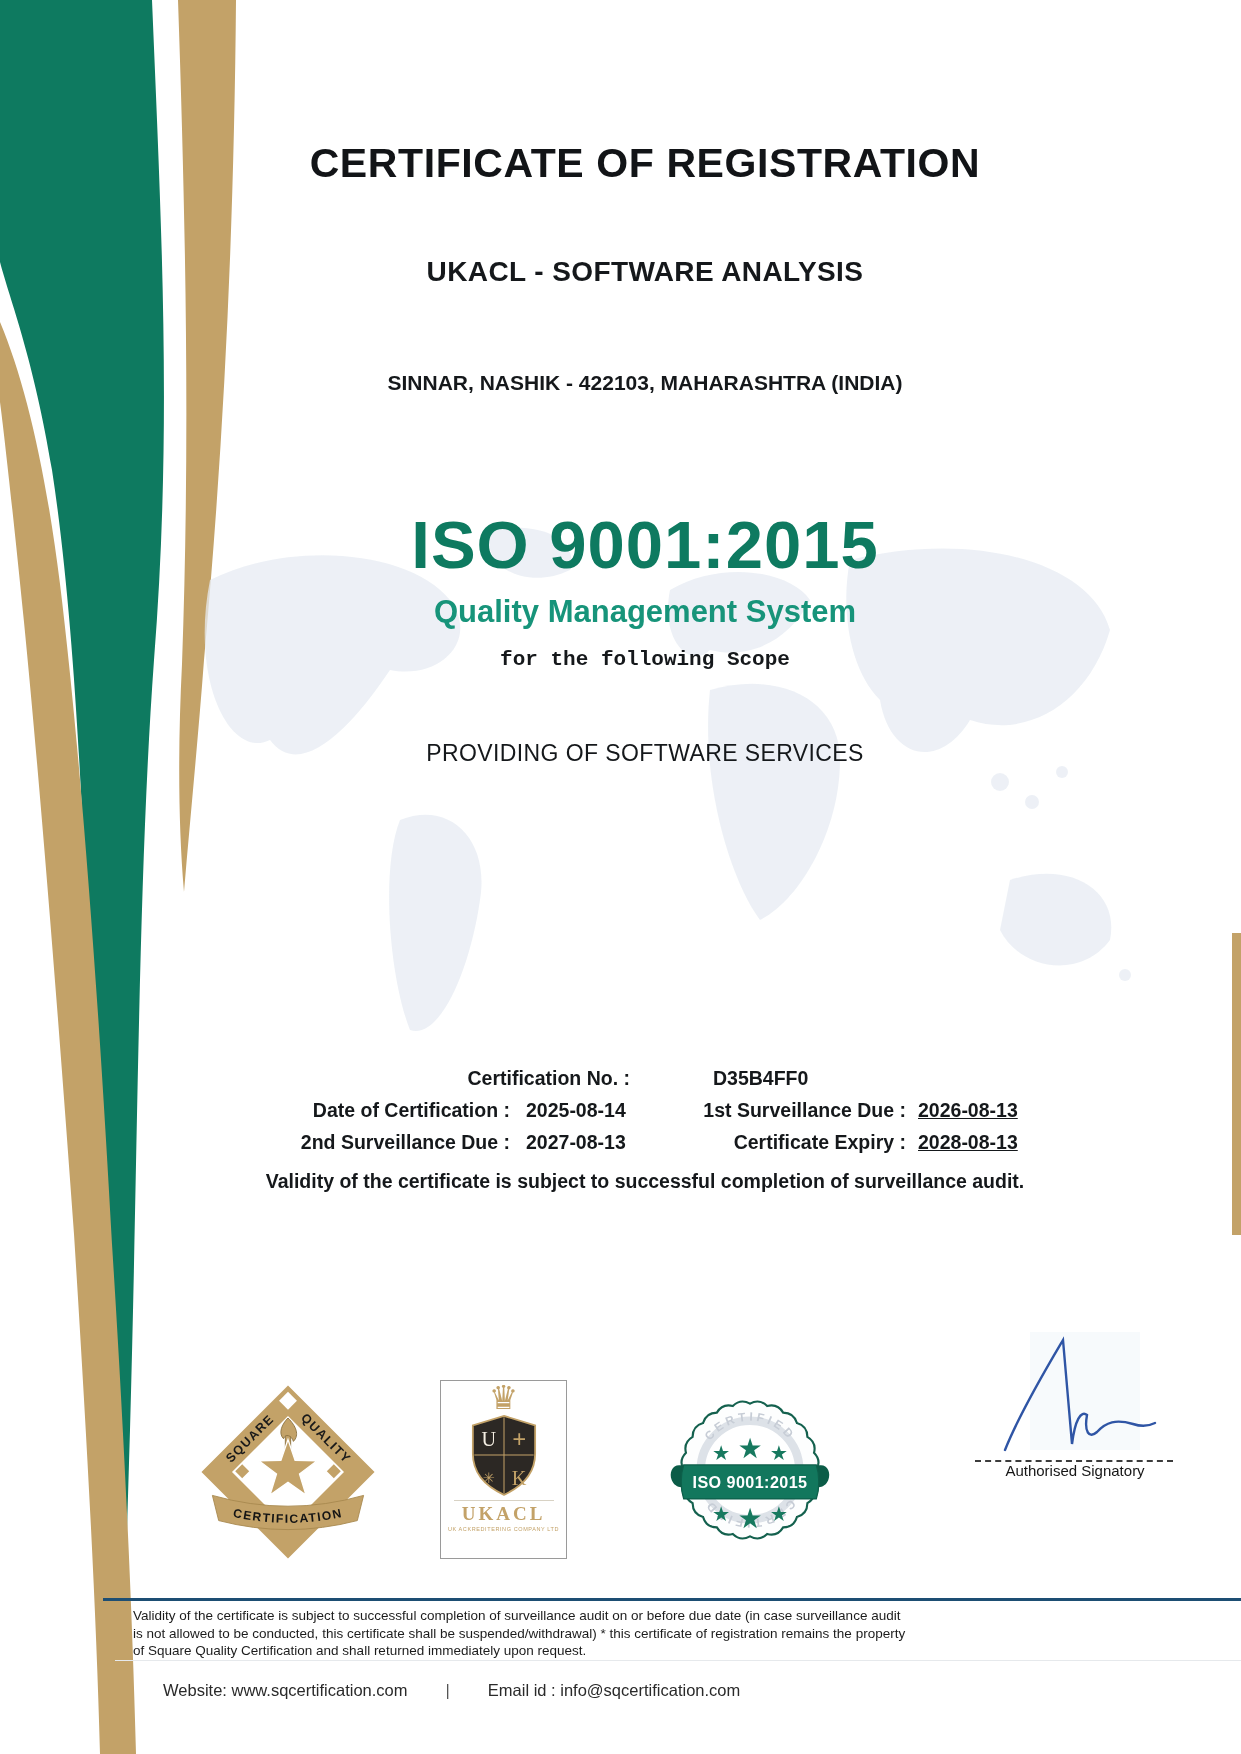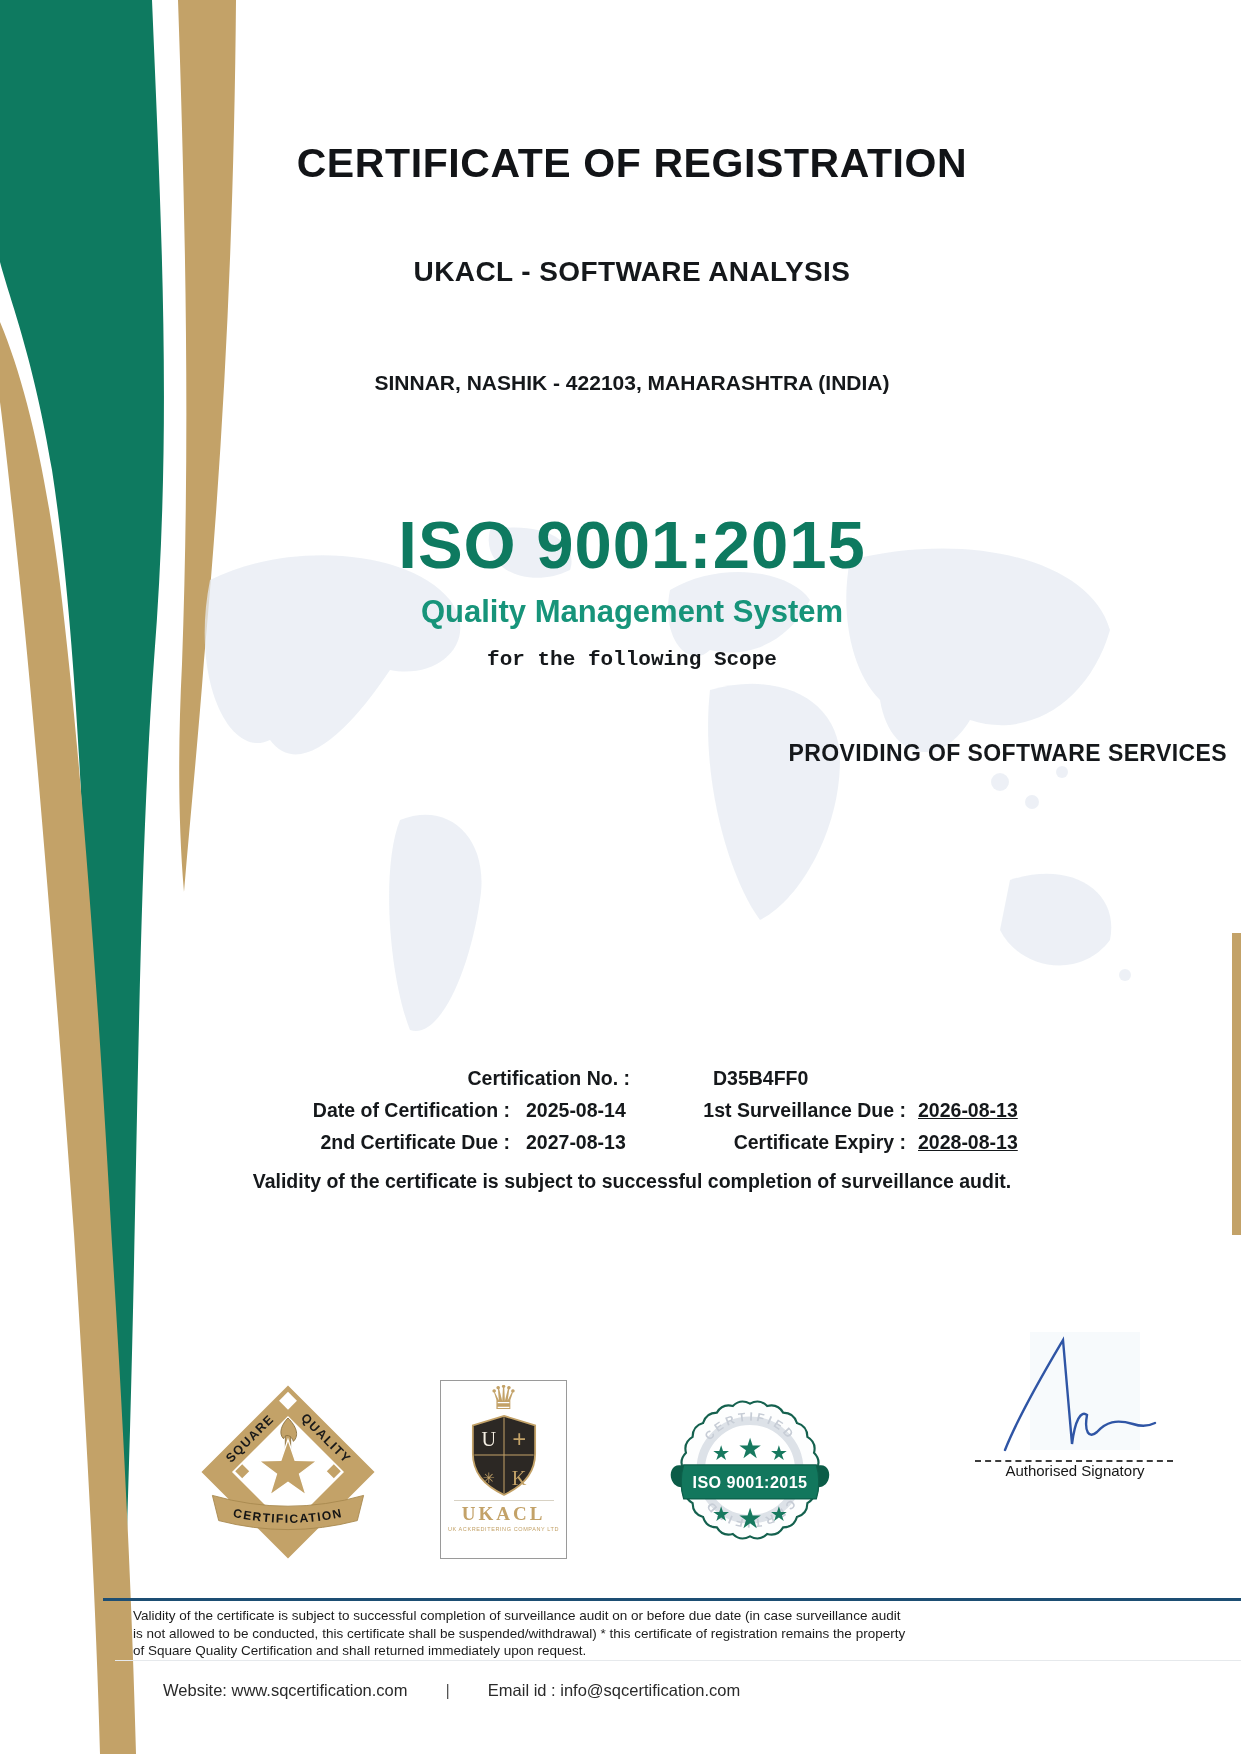--- a/index.html
+++ b/index.html
@@ -8,28 +8,28 @@
     font-family:"Liberation Sans",sans-serif;overflow:hidden;color:#15181b;
   }
   .abs{position:absolute;}
   
   #side-deco{left:0;top:0;width:260px;height:1754px;}
   
   #map-bg{left:150px;top:520px;width:1000px;height:640px;opacity:.75;}
   
   .rstrip{right:0;top:933px;width:9px;height:302px;background:#c3a268;}
   
-  .cline{left:37px;width:1190px;text-align:center;}
+  .cline{left:50px;width:1190px;text-align:center;}
   .title{top:140px;font-size:41px;font-weight:800;letter-spacing:.6px;color:#121417;}
   .company{top:256px;font-size:28px;font-weight:700;letter-spacing:.4px;}
   .address{top:371px;font-size:21px;font-weight:700;}
   .iso{top:506px;font-size:67px;font-weight:800;letter-spacing:1px;color:#0e7a60;}
   .qms{top:594px;font-size:31px;font-weight:800;color:#17947a;}
   .scope-intro{top:648px;font-size:21px;font-weight:600;font-family:Liberation Mono, monospace;}
-  .scope{top:740px;font-size:23px;font-weight:700;letter-spacing:.4px;text-align:right;}
+  .scope{top:740px;font-size:23px;font-weight:400;letter-spacing:.4px;}
   
   .details{left:225px;top:1058px;width:820px;font-size:19.5px;font-weight:600;color:#15181b;}
   .drow{display:flex;margin-top:9px;white-space:nowrap;}
   .dlabel{text-align:right;}
   .r1l{width:405px;}
   .r1v{padding-left:83px;text-align:left;}
   .l1{width:285px;}
   .v1{margin-left:16px;width:150px;text-align:left;}
   .l2{width:230px;}
   .v2{margin-left:12px;text-align:center;text-decoration:underline;}
@@ -97,21 +97,21 @@
     <span class="dlabel r1l">Certification No. :</span>
     <span class="r1v">D35B4FF0</span>
   </div>
   <div class="drow">
     <span class="dlabel l1">Date of Certification :</span>
     <span class="v1">2025-08-14</span>
     <span class="dlabel l2">1st Surveillance Due :</span>
     <span class="v2">2026-08-13</span>
   </div>
   <div class="drow">
-    <span class="dlabel l1">2nd Certificate Due :</span>
+    <span class="dlabel l1">2nd Surveillance Due :</span>
     <span class="v1">2027-08-13</span>
     <span class="dlabel l2">Certificate Expiry :</span>
     <span class="v2">2028-08-13</span>
   </div>
 </div>
 
 <div class="abs cline validity">Validity of the certificate is subject to successful completion of surveillance audit.</div>
 
 <svg class="abs diamond" viewBox="0 0 200 200">
   <g transform="rotate(45 100 100)">

